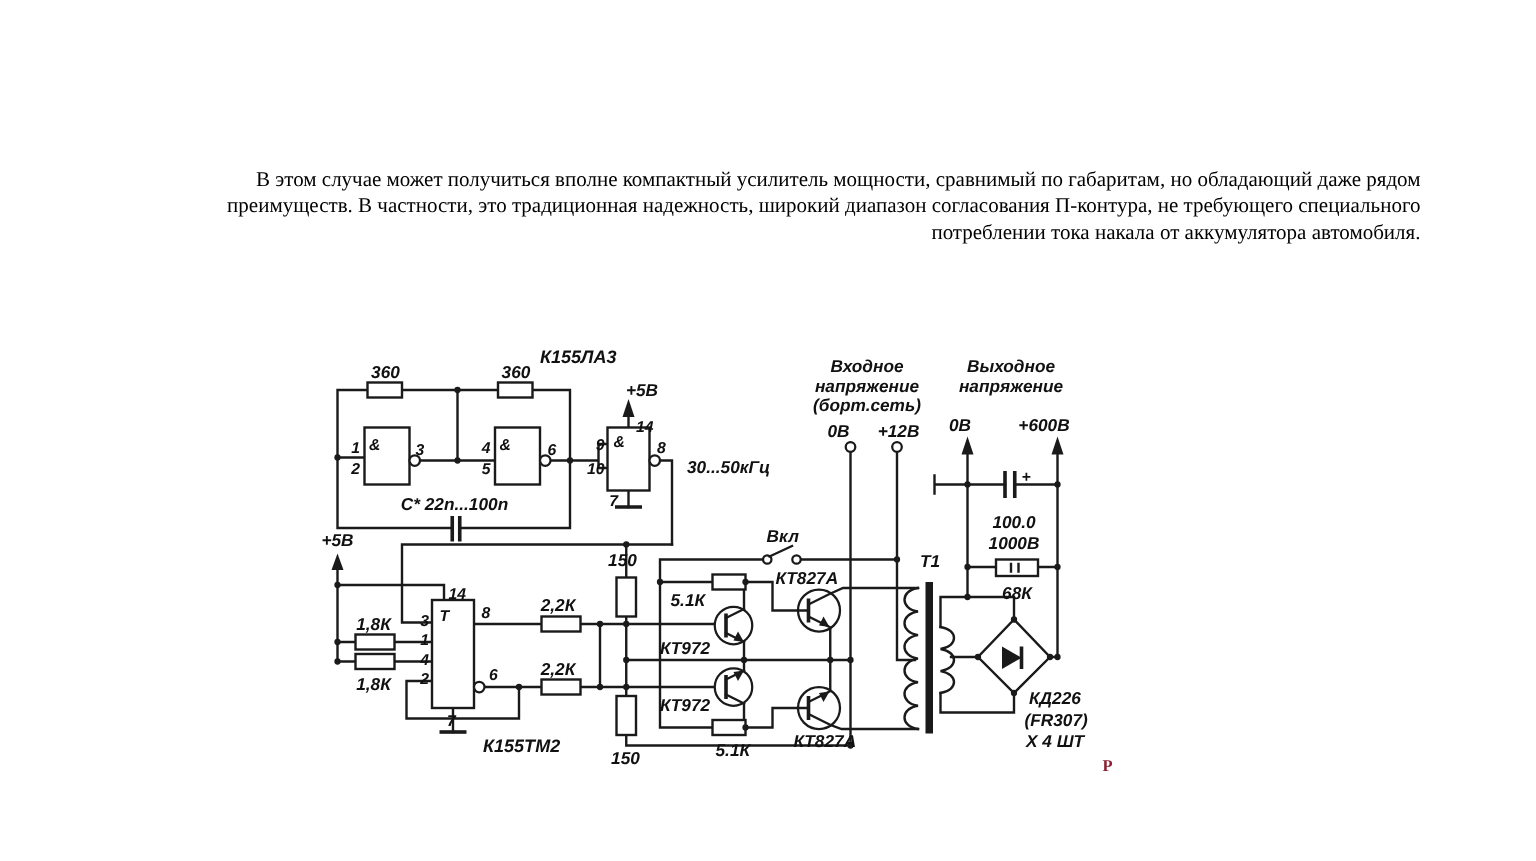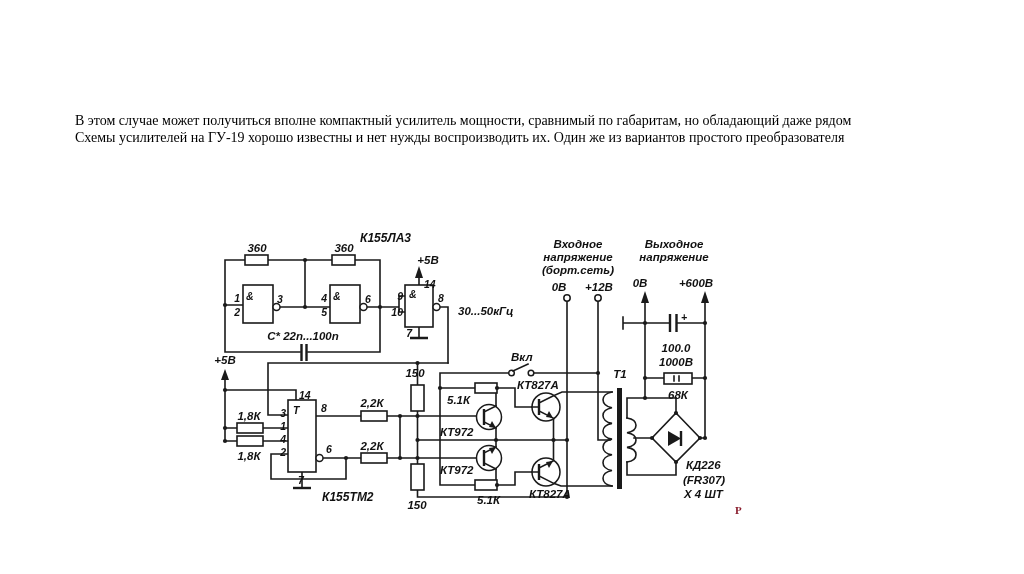--- a/index.html
+++ b/index.html
@@ -1,42 +1,43 @@
 <!DOCTYPE html>
 <html><head>
 <meta charset="utf-8">
 <style>
   html,body{margin:0;padding:0;background:#fff;}
   body{width:1024px;height:574px;position:relative;overflow:hidden;
        font-family:"Liberation Sans",sans-serif;}
   .slide{position:absolute;inset:0;background:#ffffff;}
   .text-block{position:absolute;left:75px;top:112px;width:872px;
       font-family:"Liberation Serif",serif;font-size:14px;line-height:17.3px;color:#000;}
-  .text-block .line{white-space:nowrap;}
+  .text-block .line{white-space:nowrap;text-align:right;}
   svg{position:absolute;left:0;top:0;}
   .wire{stroke:#1a1a1a;stroke-width:1.6;fill:none;stroke-linecap:square;}
   .thick{stroke:#1a1a1a;stroke-width:2.4;fill:none;stroke-linecap:butt;}
   .box{fill:#ffffff;stroke:#1a1a1a;stroke-width:1.6;}
   .dot{fill:#1a1a1a;stroke:none;}
   .blk{fill:#1a1a1a;stroke:none;}
   .opn{fill:#ffffff;stroke:#1a1a1a;stroke-width:1.5;}
   .lbl{font:italic 700 11.5px "Liberation Sans",sans-serif;fill:#111;}
   .pin{font:italic 700 10.5px "Liberation Sans",sans-serif;fill:#111;}
   .big{font:italic 700 12px "Liberation Sans",sans-serif;fill:#111;}
   .mark{font:700 11px "Liberation Serif",serif;fill:#8b2030;}
   .am{text-anchor:middle;} .ae{text-anchor:end;}
 </style>
 </head>
 <body>
 
 <div class="slide">
 
   <div class="text-block">
     <div class="line">В этом случае может получиться вполне компактный усилитель мощности, сравнимый по габаритам, но обладающий даже рядом</div>
-    <div class="line">Схемы усилителей на ГУ-19 хорошо известны и нет нужды воспроизводить их. Один же из вариантов простого преобразователя</div>
+    <div class="line">преимуществ. В частности, это традиционная надежность, широкий диапазон согласования П-контура, не требующего специального</div>
+    <div class="line">потреблении тока накала от аккумулятора автомобиля.</div>
   </div>
 
   <svg width="1024" height="574" viewBox="0 0 1024 574">
 
     <g>
       <path class="wire" d="M225,260 H245 M268,260 H332 M355,260 H380 M380,260 V307 M225,260 V352
         M225,305 H243 M280,307 H330 M305,260 V307 M367,307 H399 M399,296 V312 M399,296 H405 M399,312 H405
         M380,307 V352 M225,352 H300 M308,352 H380 M440,307 H448 M448,307 V363 M419,285 V276 M419,327 V338"></path>
       <path class="thick" d="M301.5,344 V361 M306.5,344 V361 M410,338 H428"></path>
     </g>

